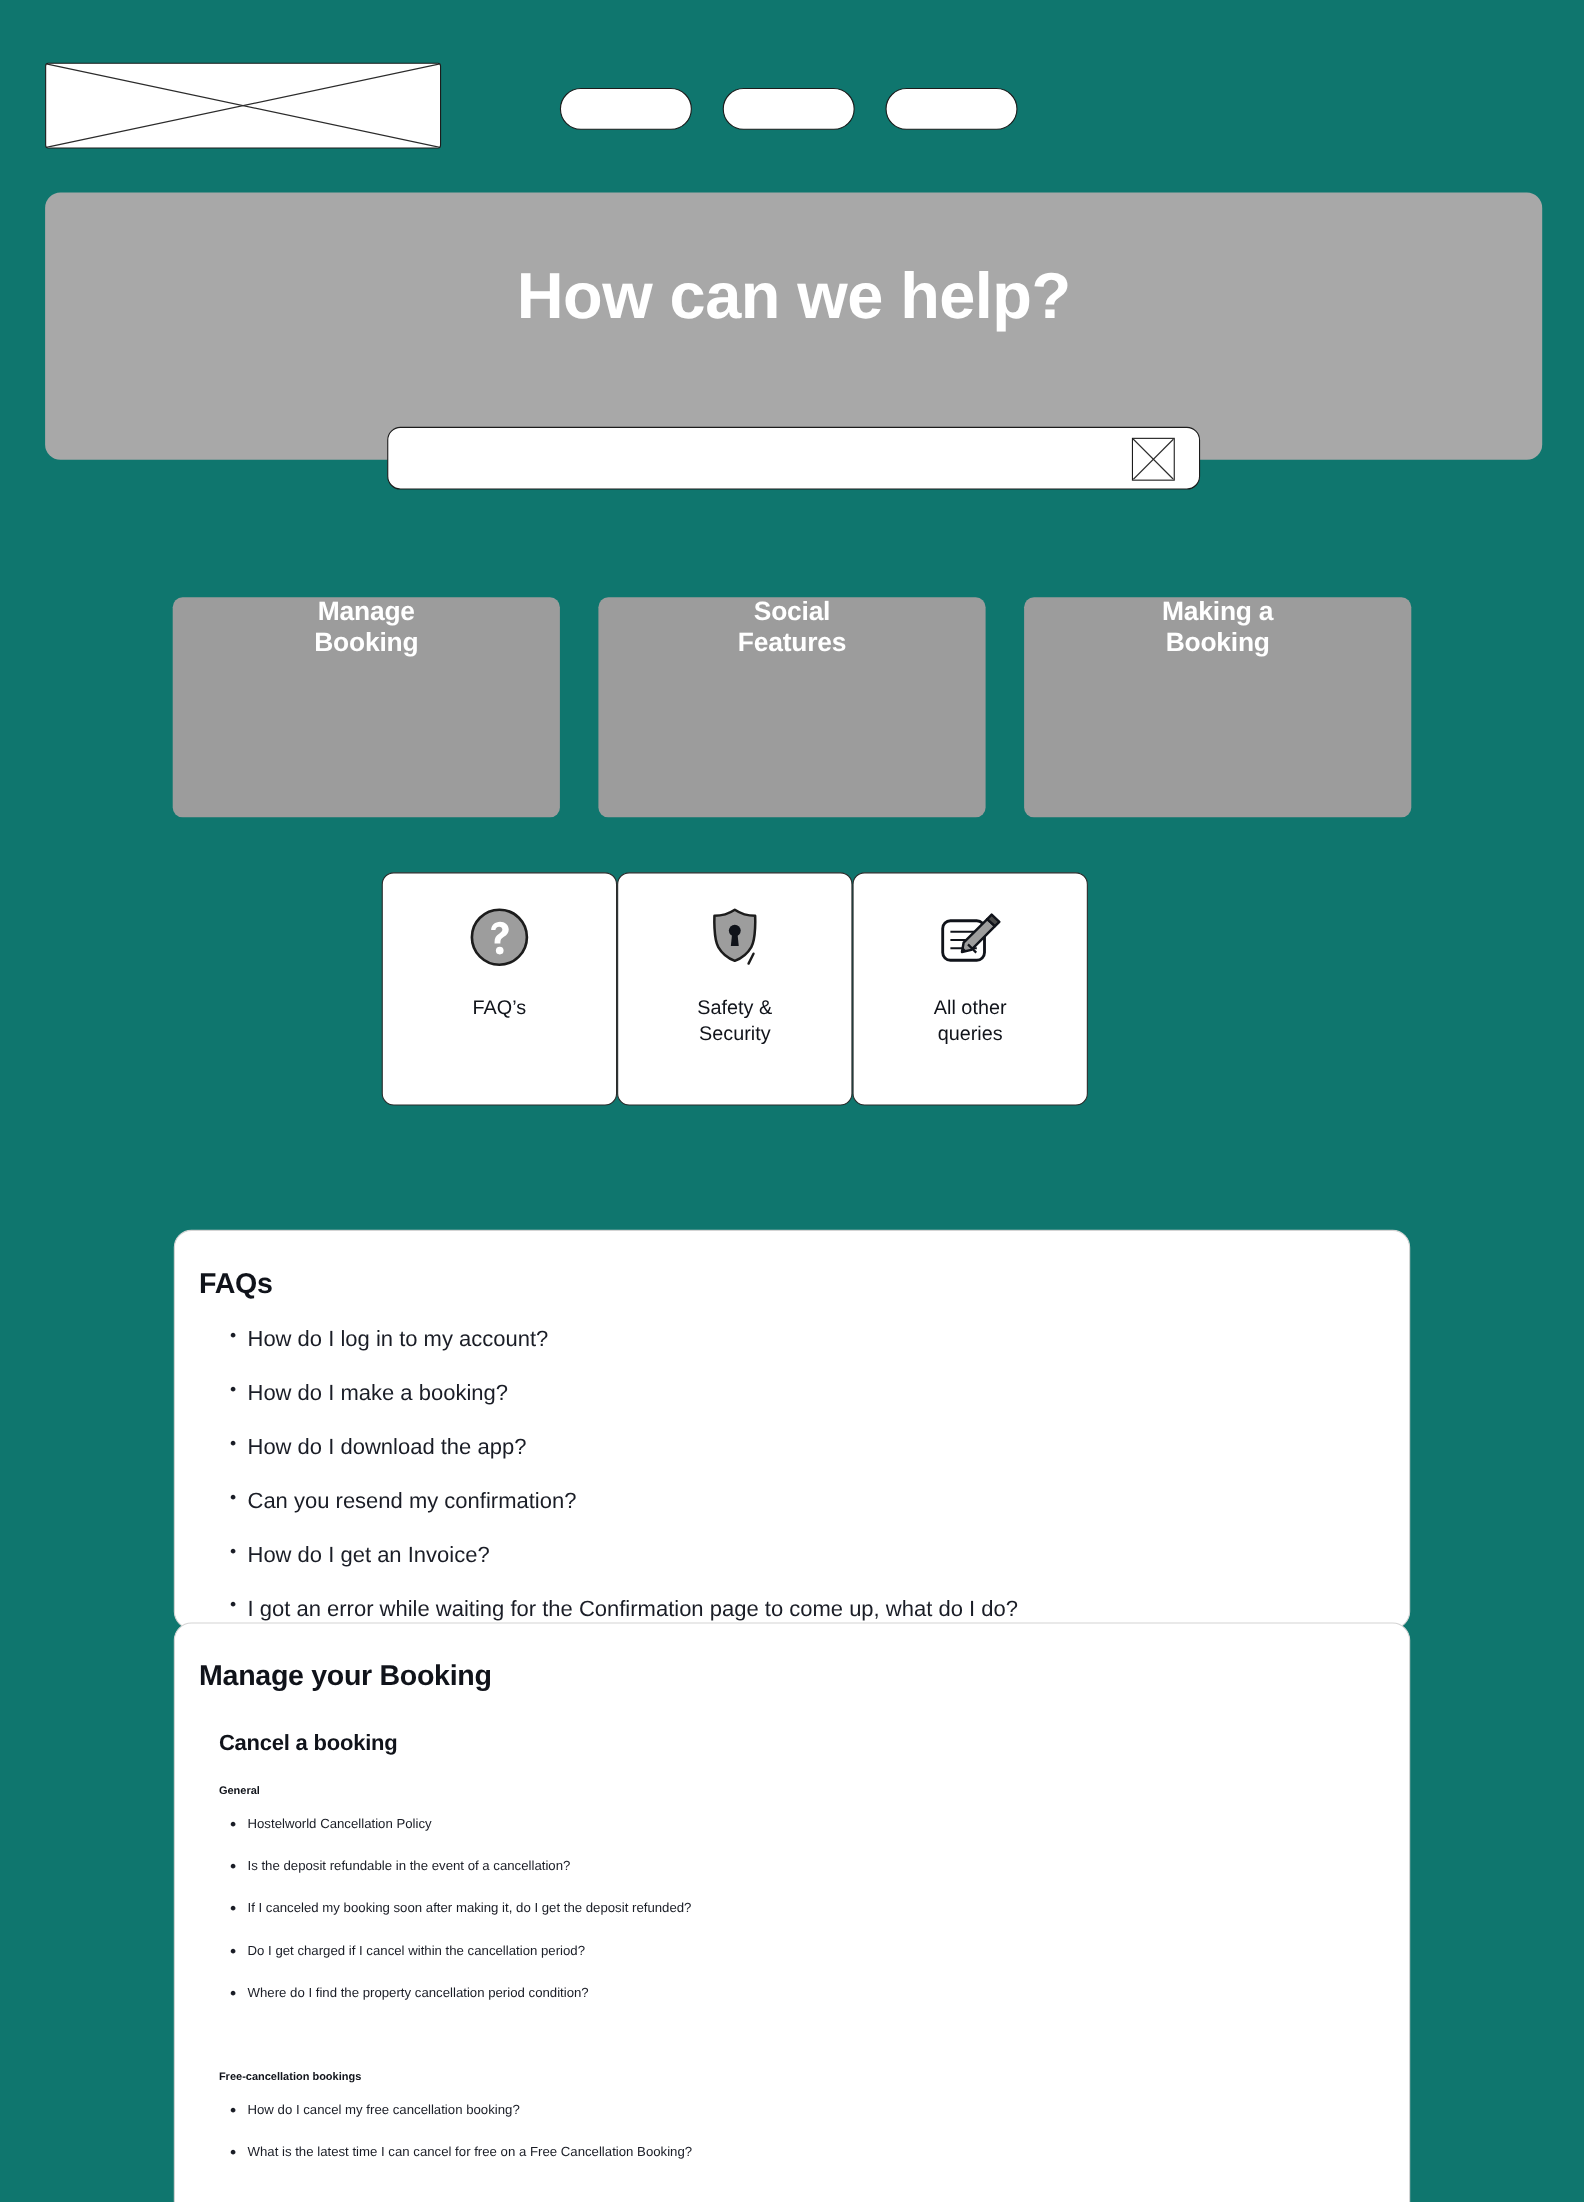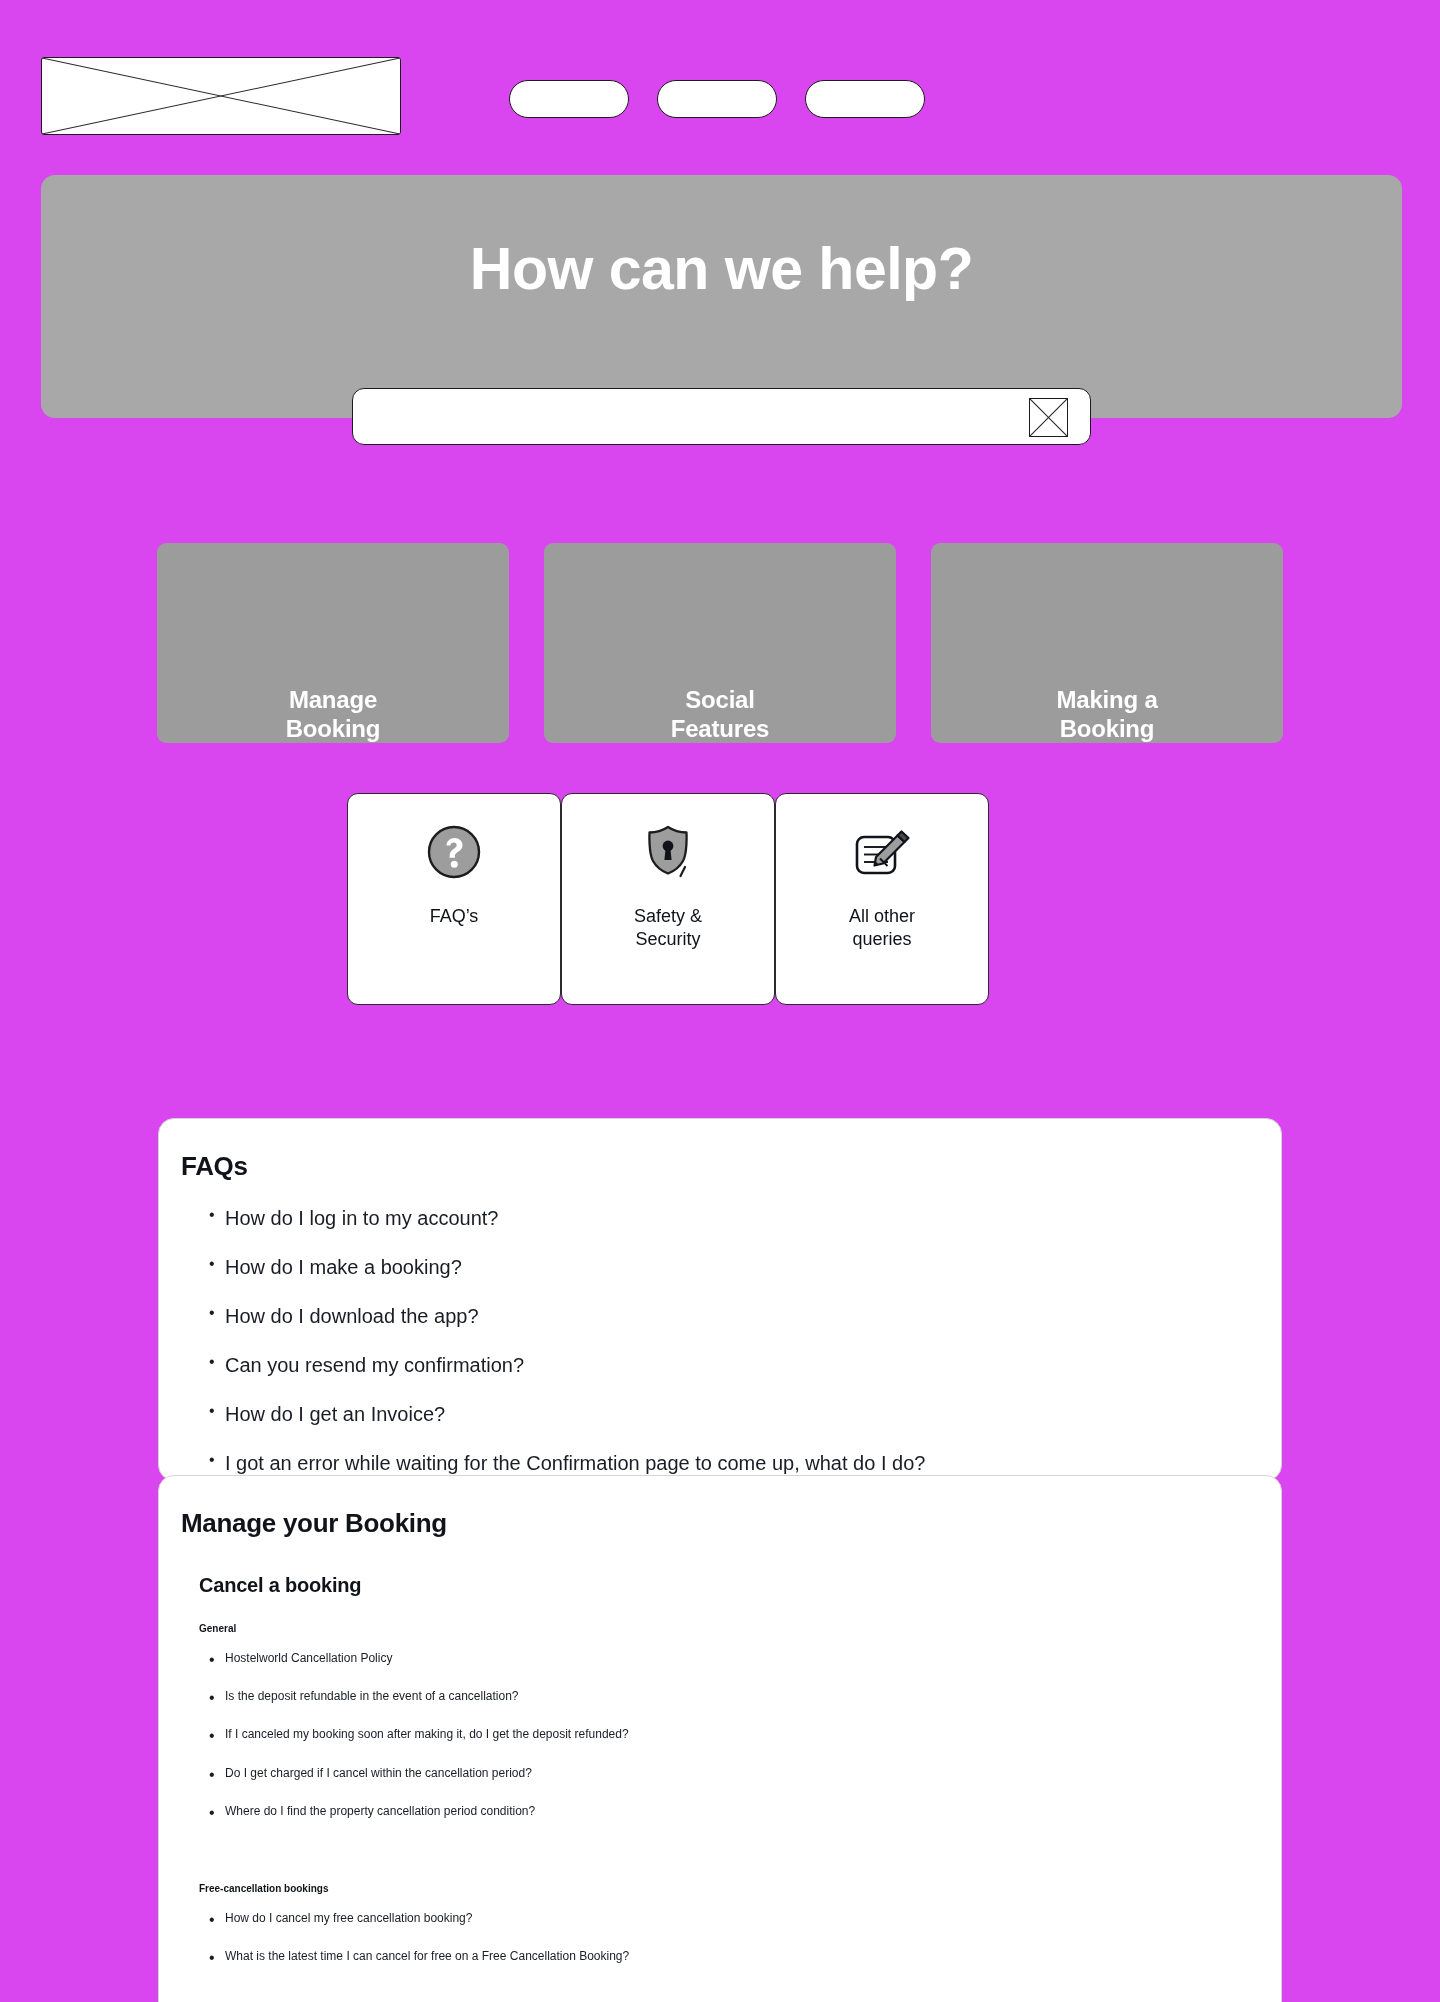--- a/index.html
+++ b/index.html
@@ -10,21 +10,21 @@
     background: #ffffff;
     font-family: "Liberation Sans", sans-serif;
     color: #10131a;
     overflow: hidden;
   }
 
   .page {
     position: relative;
     width: 1440px;
     height: 2002px;
-    background: #d946ef;
+    background: #0f766e;
   }
 
   
   .site-header {
     position: absolute;
     top: 0; left: 0;
     width: 1440px;
     height: 140px;
   }
 
@@ -127,21 +127,21 @@
     width: 1127px;
     display: flex;
     gap: 35px;
   }
   .category-tile {
     width: 352px;
     height: 200px;
     background: #9c9c9c;
     border-radius: 9px;
     display: flex;
-    align-items: flex-end;
+    align-items: flex-start;
     justify-content: center;
     text-align: center;
     cursor: pointer;
   }
   .category-tile-label {
     font-size: 24px;
     font-weight: 800;
     color: #ffffff;
     line-height: 1.18;
     letter-spacing: -0.2px;

